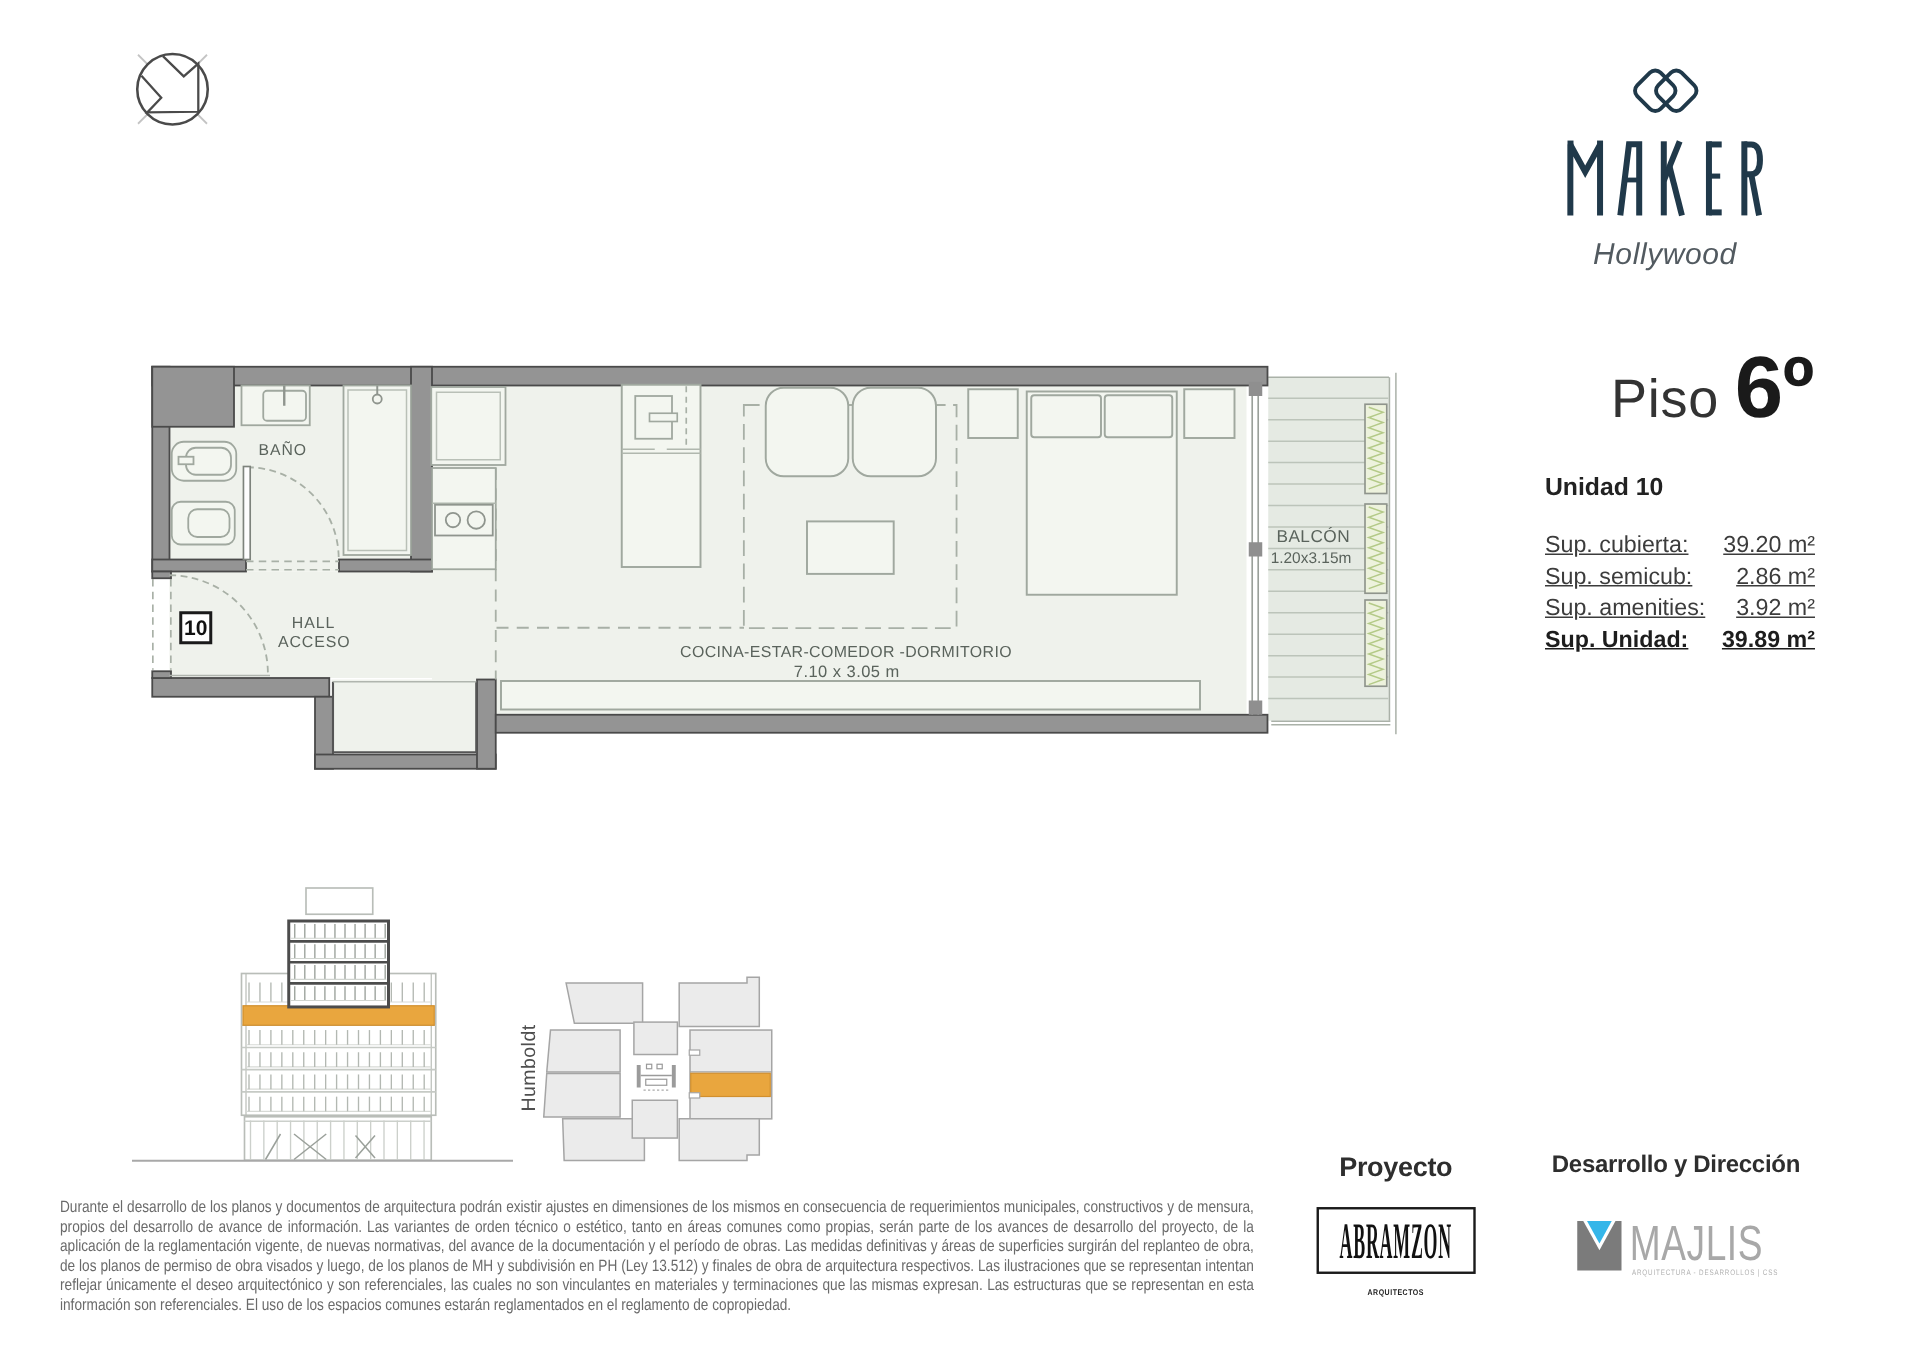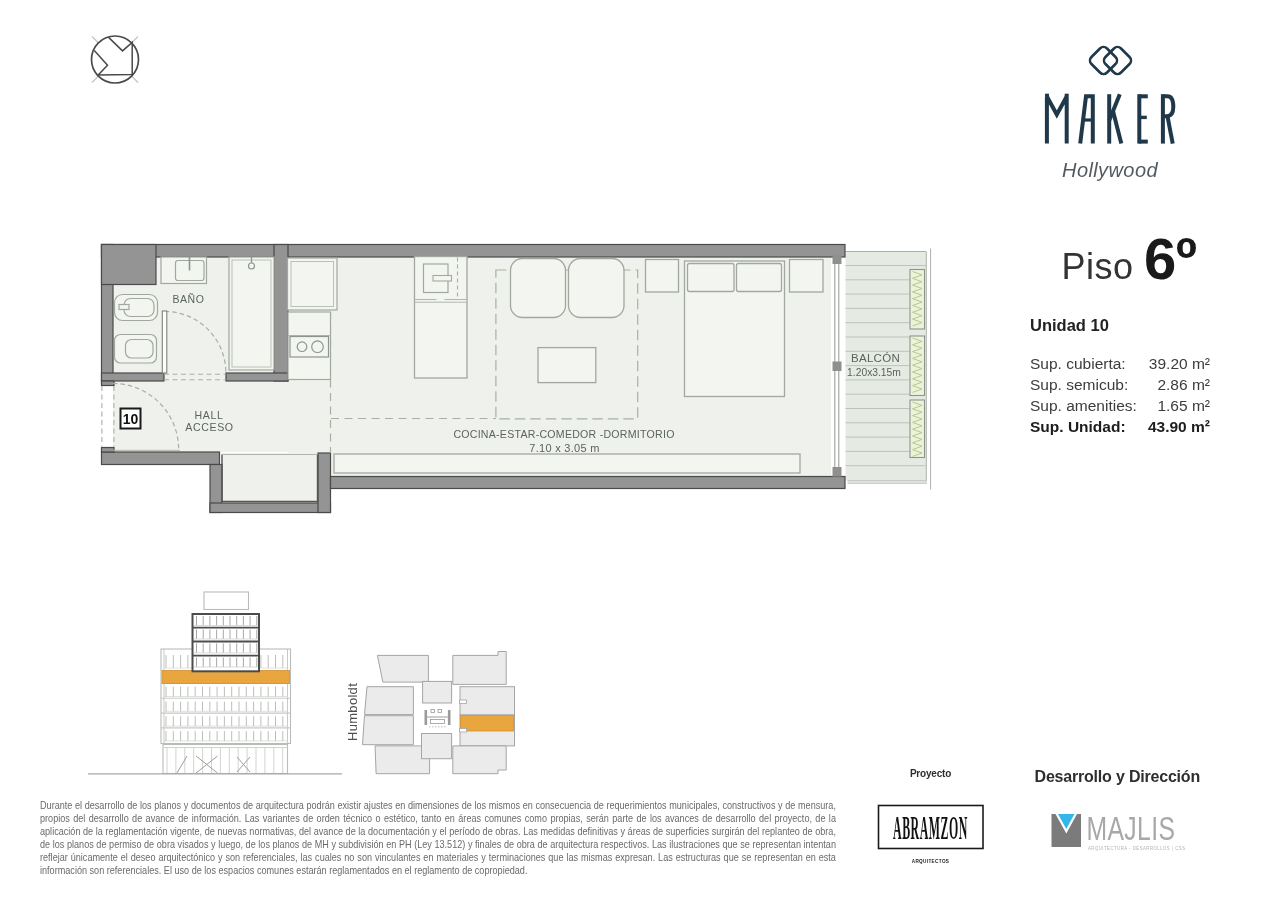--- a/index.html
+++ b/index.html
@@ -1,25 +1,25 @@
 <!DOCTYPE html>
 <html><head><meta charset="utf-8">
 <style>
 html,body{margin:0;padding:0;background:#fff;}
 body{width:1280px;height:905px;position:relative;font-family:"Liberation Sans",sans-serif;overflow:hidden;}
 .abs{position:absolute;}
-#piso{left:1061.5px;top:225px;width:160px;white-space:nowrap;}
+#piso{left:1061.5px;top:225px;width:160px;text-align:center;white-space:nowrap;}
 #piso .p{font-size:36px;color:#333;letter-spacing:0.5px;}
 #piso .n{font-size:58px;font-weight:bold;color:#1a1a1a;letter-spacing:-0.5px;}
 #tbl{left:1030px;top:315.5px;width:180px;font-size:15.5px;color:#3c3c3c;}
 #tbl .hd{font-weight:bold;font-size:16.5px;color:#222;margin-bottom:18px;}
-#tbl .row{display:flex;justify-content:space-between;line-height:21.3px;}
+#tbl .row{display:flex;justify-content:space-between;line-height:21.3px;text-decoration:underline;}
 #tbl .row.b{font-weight:bold;color:#1d1d1d;}
 #holly{left:1030px;top:158.5px;width:160px;text-align:center;font-size:20px;color:#525a60;letter-spacing:0.4px;font-style:italic;}
-#proy{left:860px;top:768px;width:141px;text-align:center;font-size:10px;font-weight:bold;color:#2e2e2e;letter-spacing:-0.2px;}
+#proy{left:860px;top:768px;width:141px;text-align:center;font-size:18px;font-weight:bold;color:#2e2e2e;letter-spacing:-0.2px;}
 #desa{left:1020px;top:768px;width:180px;text-align:right;font-size:16px;font-weight:bold;color:#2e2e2e;letter-spacing:-0.2px;}
 #legal{left:40px;top:798.5px;width:953px;font-size:10.9px;color:#6a6a6a;transform:scale(0.8352,1);transform-origin:0 0;}
 #legal .ln{line-height:13.0px;text-align:justify;text-align-last:justify;white-space:nowrap;}
 #legal .ln.last{text-align-last:left;}
 </style></head>
 <body>
 <svg class="abs" style="left:0;top:0" width="1280" height="905" viewBox="0 0 1280 905">
 <g>
       <line x1="100.5" y1="45.0" x2="92.0" y2="36.5" stroke="#c4c4c4" stroke-width="1.2"></line>
       <line x1="100.5" y1="74.0" x2="92.0" y2="82.5" stroke="#c4c4c4" stroke-width="1.2"></line>
@@ -431,25 +431,25 @@
   <div class="row">
       <span>Sup. cubierta:</span>
       <span>39.20 m²</span>
     </div>
   <div class="row">
       <span>Sup. semicub:</span>
       <span>2.86 m²</span>
     </div>
   <div class="row">
       <span>Sup. amenities:</span>
-      <span>1.65 m²</span>
+      <span>3.92 m²</span>
     </div>
   <div class="row b">
       <span>Sup. Unidad:</span>
-      <span>43.90 m²</span>
+      <span>39.89 m²</span>
     </div>
 </div>
 <div class="abs" id="proy">Proyecto</div>
 <div class="abs" id="desa">Desarrollo y Dirección</div>
 <div class="abs" id="legal">
 <div class="ln">Durante el desarrollo de los planos y documentos de arquitectura podrán existir ajustes en dimensiones de los mismos en consecuencia de requerimientos municipales, constructivos y de mensura,</div>
 <div class="ln">propios del desarrollo de avance de información. Las variantes de orden técnico o estético, tanto en áreas comunes como propias, serán parte de los avances de desarrollo del proyecto, de la</div>
 <div class="ln">aplicación de la reglamentación vigente, de nuevas normativas,  del avance de la documentación y el período de obras.  Las medidas definitivas y áreas de superficies surgirán del replanteo de obra,</div>
 <div class="ln">de los planos de permiso de obra visados y luego, de los planos de MH y subdivisión en PH (Ley 13.512) y finales de obra de arquitectura respectivos. Las ilustraciones que se representan intentan</div>
 <div class="ln">reflejar únicamente el deseo arquitectónico y son referenciales, las cuales no son vinculantes en materiales y terminaciones que las mismas expresan. Las estructuras que se representan en esta</div>

